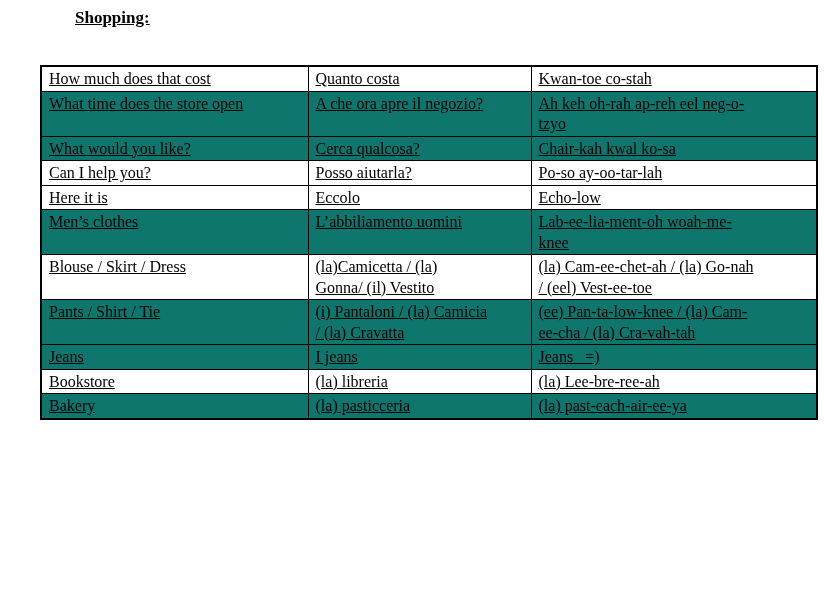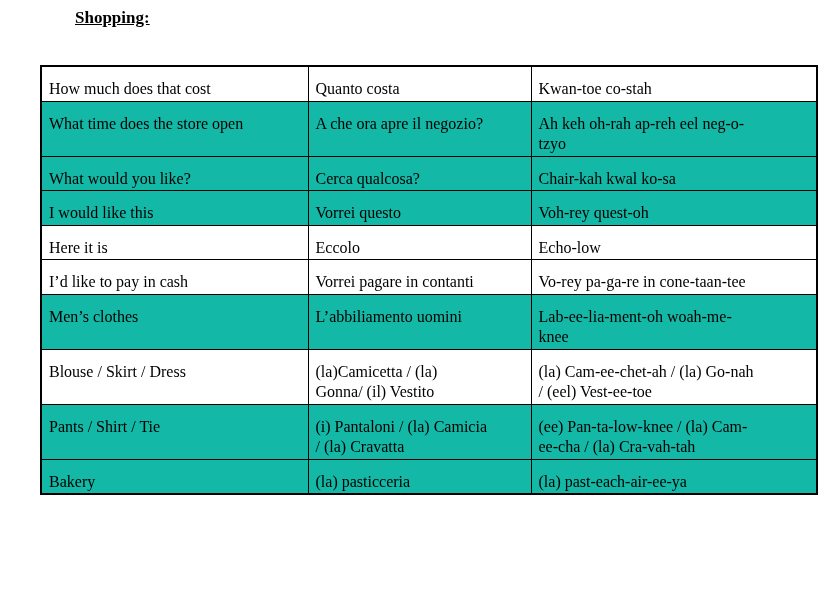--- a/index.html
+++ b/index.html
@@ -34,29 +34,30 @@
   }
   table.phrase-table {
     border-collapse: collapse;
     table-layout: fixed;
     width: 776px;
     border: 2px solid #000000;
   }
   table.phrase-table td {
     border: 1px solid #000000;
     vertical-align: top;
-    padding: 12px 4px 1px 7px;
+    padding: 2px 4px 1px 7px;
     font-size: 16px;
     line-height: 20.5px;
     height: 20px;
     white-space: pre-wrap;
     overflow: hidden;
+    text-decoration: underline;
   }
   table.phrase-table tr.shaded td {
-    background: #14b8a6;
+    background: #0f766e;
   }
   col.c-english { width: 267px; }
   col.c-italian { width: 223px; }
   col.c-pron    { width: 286px; }
 </style>
 </head>
 <body>
 
 <div class="page">
   <div class="doc-title">Shopping:</div>
@@ -78,34 +79,29 @@
             <td>What time does the store open</td>
             <td>A che ora apre il negozio?</td>
             <td>Ah keh oh-rah ap-reh eel neg-o-
 tzyo</td>
           </tr>
           <tr class="shaded">
             <td>What would you like?</td>
             <td>Cerca qualcosa?</td>
             <td>Chair-kah kwal ko-sa</td>
           </tr>
-          <tr class="shaded">
-            <td>I would like this</td>
-            <td>Vorrei questo</td>
-            <td>Voh-rey quest-oh</td>
+          <tr>
+            <td>Can I help you?</td>
+            <td>Posso aiutarla?</td>
+            <td>Po-so ay-oo-tar-lah</td>
           </tr>
           <tr>
             <td>Here it is</td>
             <td>Eccolo</td>
             <td>Echo-low</td>
-          </tr>
-          <tr>
-            <td>I’d like to pay in cash</td>
-            <td>Vorrei pagare in contanti</td>
-            <td>Vo-rey pa-ga-re in cone-taan-tee</td>
           </tr>
           <tr class="shaded">
             <td>Men’s clothes</td>
             <td>L’abbiliamento uomini</td>
             <td>Lab-ee-lia-ment-oh woah-me-
 knee</td>
           </tr>
           <tr>
             <td>Blouse / Skirt / Dress</td>
             <td>(la)Camicetta / (la)
@@ -114,20 +110,30 @@
 / (eel) Vest-ee-toe</td>
           </tr>
           <tr class="shaded">
             <td>Pants / Shirt / Tie</td>
             <td>(i) Pantaloni / (la) Camicia
 / (la) Cravatta</td>
             <td>(ee) Pan-ta-low-knee / (la) Cam-
 ee-cha / (la) Cra-vah-tah</td>
           </tr>
           <tr class="shaded">
+            <td>Jeans</td>
+            <td>I jeans</td>
+            <td>Jeans   =)</td>
+          </tr>
+          <tr>
+            <td>Bookstore</td>
+            <td>(la) libreria</td>
+            <td>(la) Lee-bre-ree-ah</td>
+          </tr>
+          <tr class="shaded">
             <td>Bakery</td>
             <td>(la) pasticceria</td>
             <td>(la) past-each-air-ee-ya</td>
           </tr>
         </tbody>
     </table>
   </div>
 </div>
 
 </body></html>

